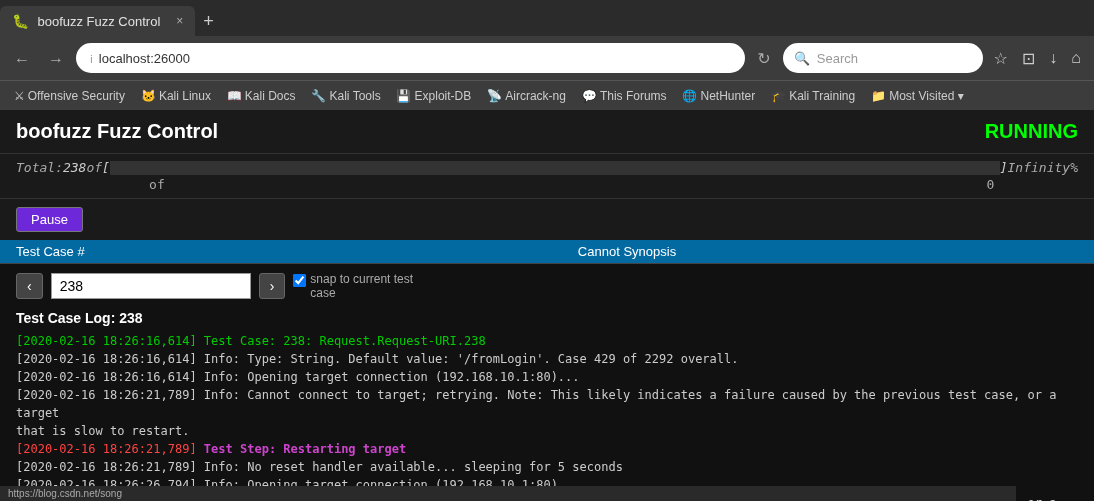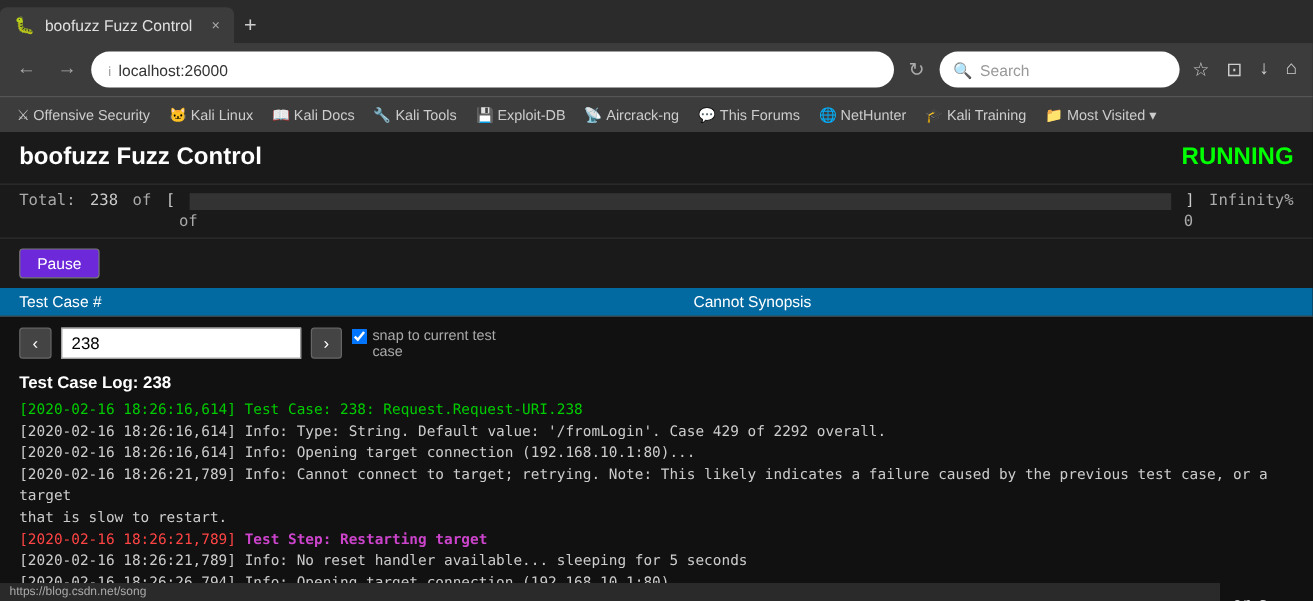--- a/index.html
+++ b/index.html
@@ -26,21 +26,21 @@
     .bookmark-item { color: #ccc; font-size: 12px; text-decoration: none; padding: 2px 6px; border-radius: 3px; display: flex; align-items: center; gap: 3px; white-space: nowrap; cursor: pointer; }
 
     
     .page-content { background: #111; min-height: 380px; }
 
     .app-header { background: #1a1a1a; padding: 10px 16px; display: flex; align-items: center; justify-content: space-between; border-bottom: 1px solid #333; }
     .app-title { color: #fff; font-size: 20px; font-weight: bold; }
     .status-running { color: #00ff00; font-size: 20px; font-weight: bold; }
 
     .stats-bar { background: #1a1a1a; padding: 6px 16px; border-bottom: 1px solid #333; }
-    .stats-row { display: flex; align-items: center; gap: 12px; color: #ccc; font-size: 13px; font-family: monospace; }
+    .stats-row { display: flex; align-items: center; gap: 0; color: #ccc; font-size: 13px; font-family: monospace; font-style: italic; }
     .stats-label { color: #aaa; }
     .progress-bracket { color: #ccc; }
     .progress-bar-container { flex: 1; height: 14px; background: #333; position: relative; }
     .stats-infinity { color: #aaa; }
     .stats-row2 { color: #aaa; font-family: monospace; padding-top: 2px; }
 
     .controls-bar { padding: 8px 16px; background: #1a1a1a; }
     .pause-btn { background: #6d28d9; border: 1px solid #777; color: #fff; padding: 4px 14px; cursor: pointer; font-size: 13px; border-radius: 3px; }
 
     .table-header { display: flex; background: #0369a1; border-bottom: 1px solid #444; padding: 4px 16px; }

